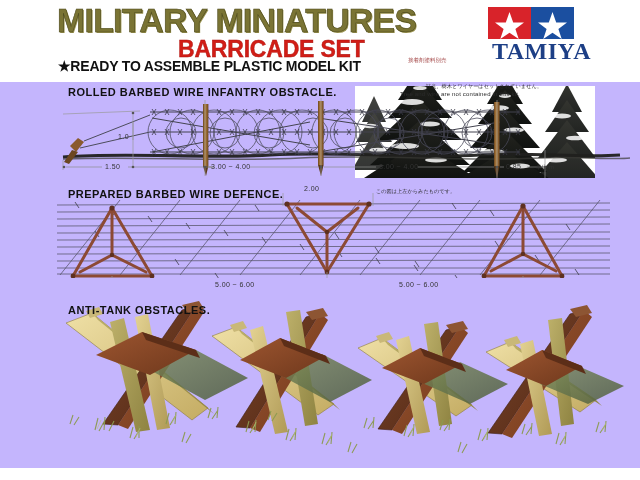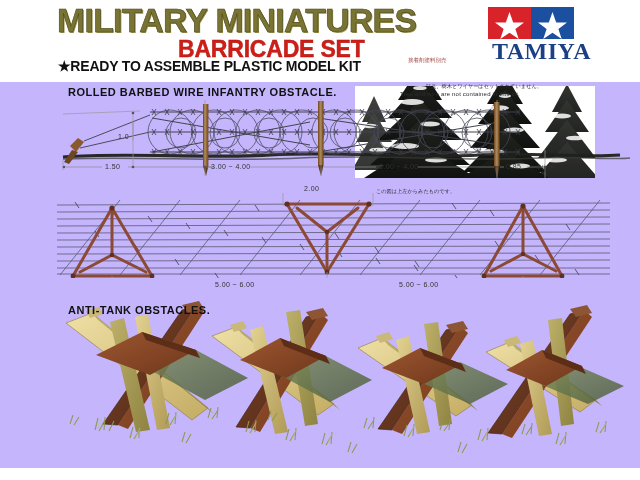--- a/index.html
+++ b/index.html
@@ -709,20 +709,21 @@
   <div class="note-jp" style="left:426px;top:83px">註意、樹木とワイヤーはセットされていません。</div>
   <div class="note-en" style="left:400px;top:91px">Tree and wire are not contained in this kit.</div>
 
   <div class="dim" style="left:118px;top:133px">1.0</div>
   <div class="dim" style="left:105px;top:163px">1.50</div>
   <div class="dim" style="left:211px;top:163px">3.00 ~ 4.00</div>
   <div class="dim" style="left:379px;top:163px">3.00 ~ 4.00</div>
   <div class="dim" style="left:506px;top:163px">0.85</div>
   <div class="unit" style="left:536px;top:164px">単位 m</div>
 
+  <div class="lbl" style="left:68px;top:188px">PREPARED BARBED WIRE DEFENCE.</div>
   <div class="note-jp" style="left:376px;top:188px">この図は上左からみたものです。</div>
 
   <div class="dim" style="left:304px;top:185px">2.00</div>
   <div class="dim" style="left:215px;top:281px">5.00 ~ 6.00</div>
   <div class="dim" style="left:399px;top:281px">5.00 ~ 6.00</div>
 
   <div class="lbl" style="left:68px;top:304px">ANTI-TANK OBSTACLES.</div>
 
 </div>
 

